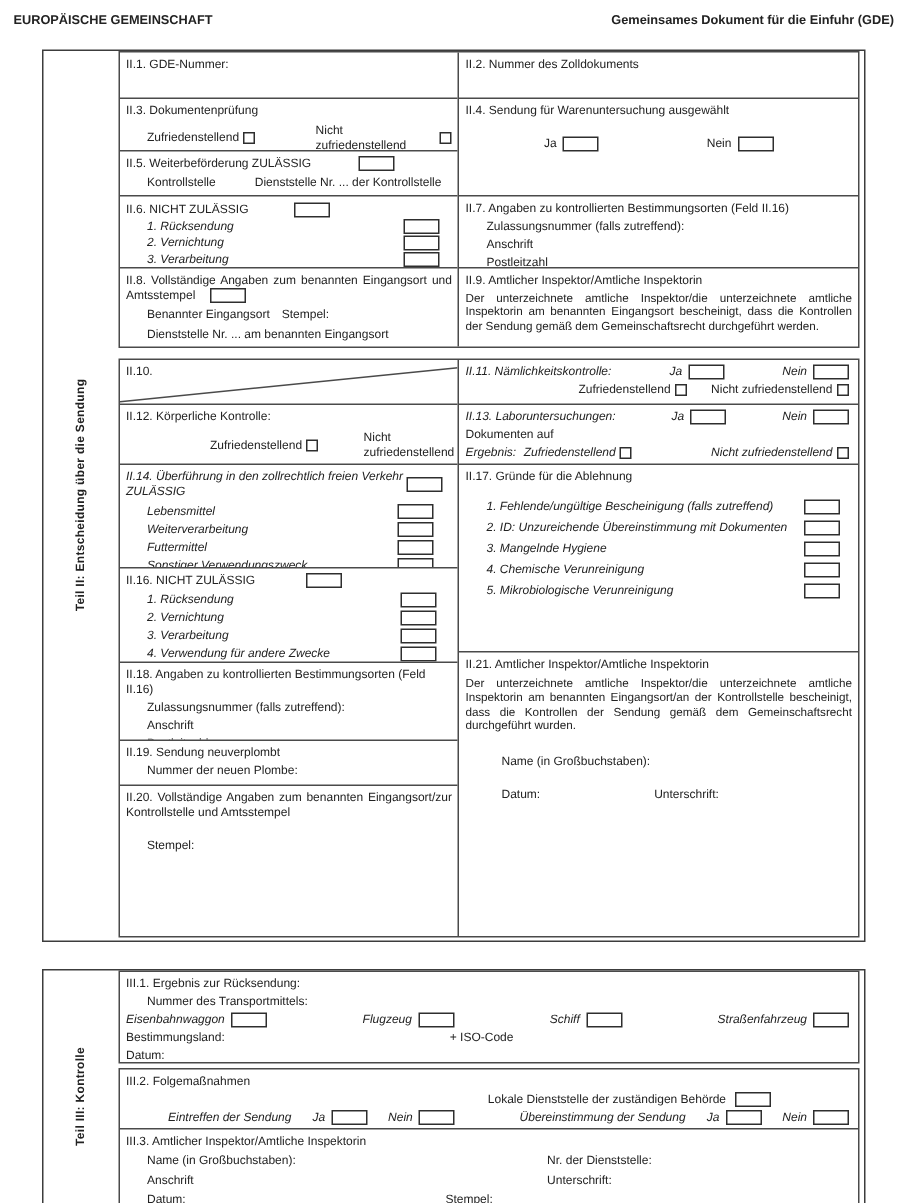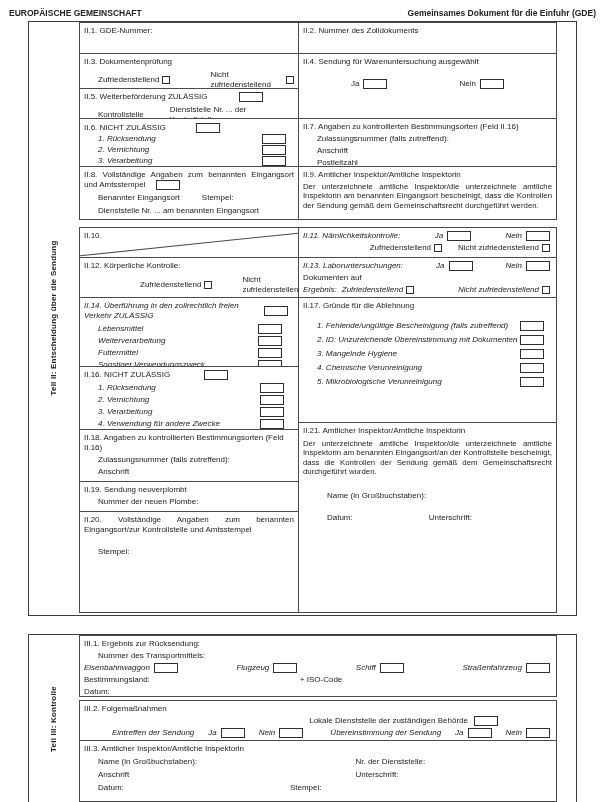--- a/index.html
+++ b/index.html
@@ -5,28 +5,28 @@
   * { margin:0; padding:0; box-sizing:border-box; }
   html,body { background:#fff; }
   body {
     width:605px; height:802px;
     font-family:"Liberation Sans", sans-serif;
     font-size:8px; line-height:1.25; color:#222;
     -webkit-font-smoothing:antialiased;
   }
   .page { width:605px; height:802px; padding:8px 8px 0 8px; }
   .hdr { display:flex; justify-content:space-between; align-items:center;
-         font-weight:bold; font-size:8.5px; padding:0 1px; margin-bottom:2px; }
+         font-weight:bold; font-size:8.5px; padding:0 1px; margin-bottom:14px; }
 
   .frame { border:1.5px solid #3c3c3c; margin:0 20px; display:flex; background:#fff; }
   .strip { width:50px; flex:none; position:relative; }
   .strip-label { position:absolute; top:50%; left:50%;
                  transform:translate(-50%,-50%) rotate(-90deg);
                  white-space:nowrap; font-weight:bold; font-size:8px; letter-spacing:.2px; }
-  .tables { flex:1; margin:0 19px 2px 0; }
+  .tables { flex:1; margin:0 3px 2px 0; }
 
   .block { display:flex; border:1px solid #4a4a4a; }
   .gap7 { height:7px; } .gap3 { height:3px; }
   .colL { width:46%; border-right:1px solid #4a4a4a; }
   .colR { width:54%; }
   .cell { border-bottom:1px solid #4a4a4a; padding:3px 4px; overflow:hidden; position:relative; }
   .colL .cell:last-child, .colR .cell:last-child, .one .cell:last-child { border-bottom:0; }
   .one { flex-direction:column; }
   .one > .cell { width:100%; }
 
@@ -107,21 +107,21 @@
               <span>3. Verarbeitung</span>
               <span class="wbox"></span>
             </div>
 
           </div>
           <div class="cell" style="height:52px">
             <div class="just">
               <span>II.8. Vollständige Angaben zum benannten Eingangsort und Amtsstempel</span>
               <span class="wbox" style="margin-left:8px"></span>
             </div>
-            <div class="row mt3 ind" style="gap:22px">
+            <div class="row mt3 ind" style="gap:8px">
               <span>Benannter Eingangsort</span>
               <span>Stempel:</span>
             </div>
             <div class="mt3 ind">Dienststelle Nr. ... am benannten Eingangsort</div>
           </div>
         </div>
         <div class="colR">
           <div class="cell" style="height:31px">
             <span>II.2. Nummer des Zolldokuments</span>
           </div>

